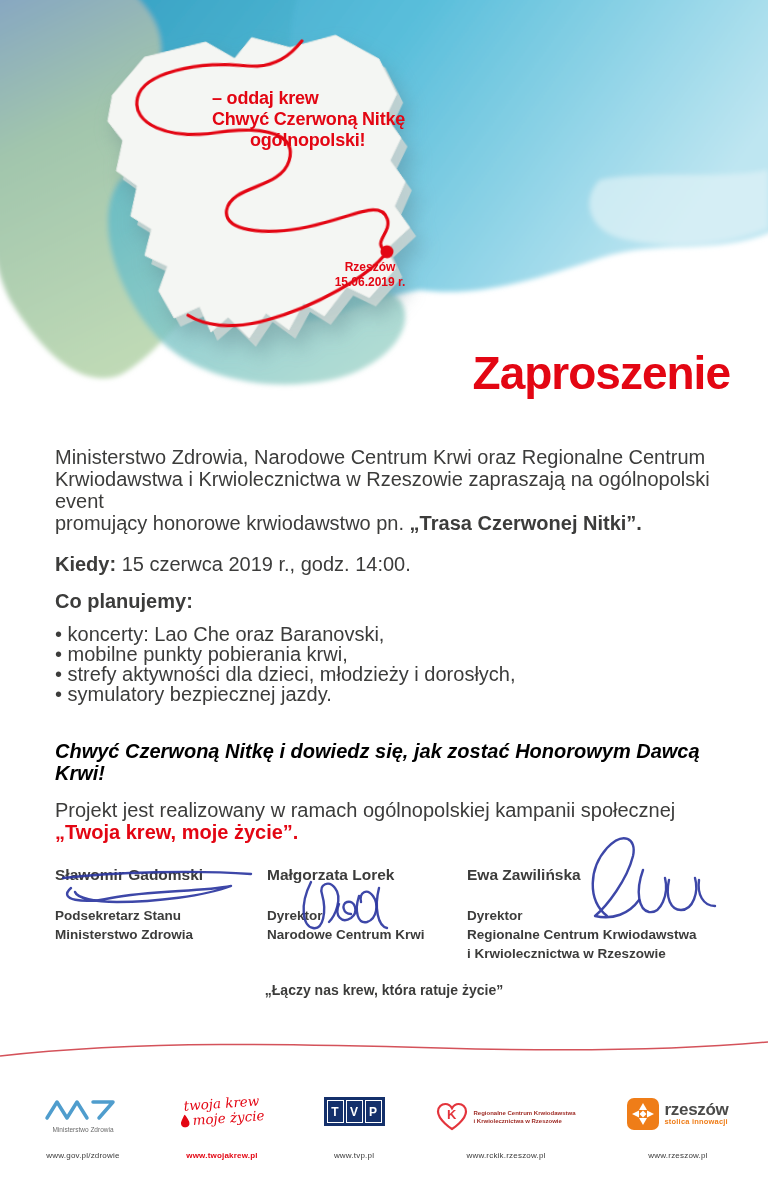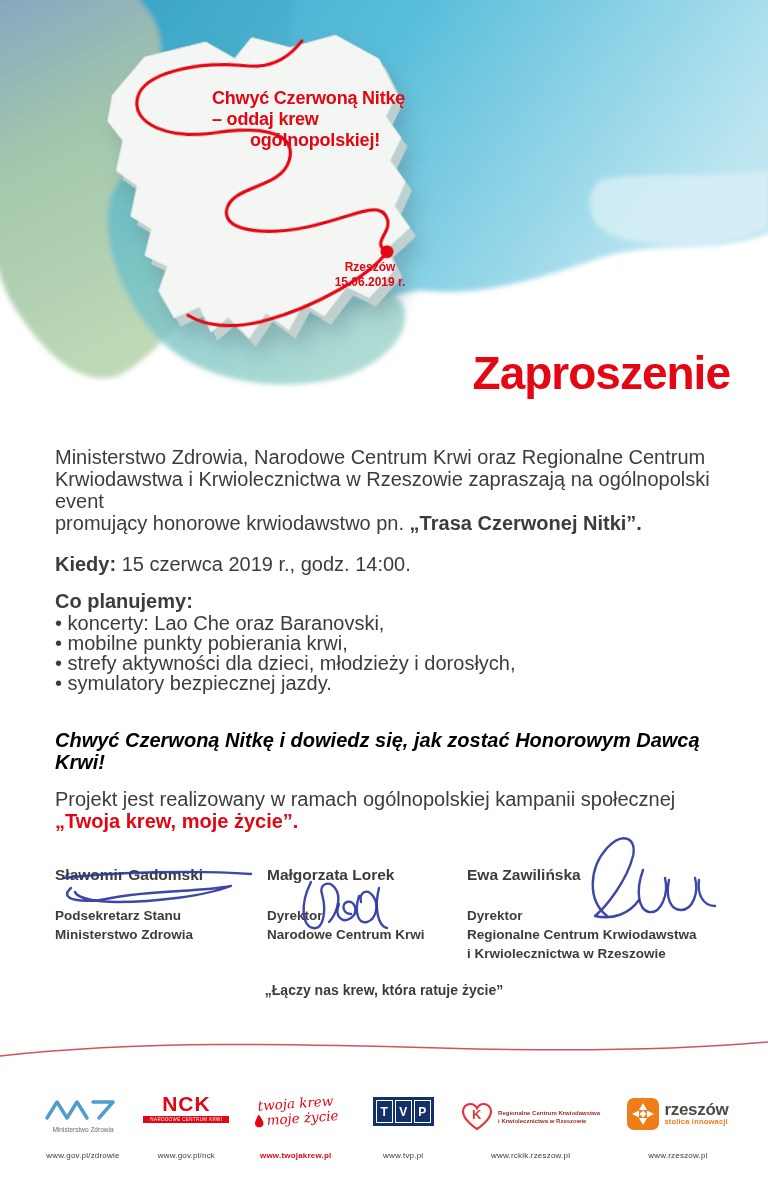--- a/index.html
+++ b/index.html
@@ -31,21 +31,21 @@
     color:#e30613;font-weight:bold;font-size:46px;letter-spacing:-1px;
   }
   
   .content{position:absolute;left:55px;top:438px;width:676px;font-size:20px;}
   .content p{margin:0;}
   .intro{white-space:pre-line;line-height:22px;margin-top:8px !important;}
   b,.bold{font-weight:bold;}
   .row-when{margin-top:19px !important;line-height:22px;}
   .row-where{margin-top:15px !important;line-height:22px;}
   .plan-label{margin-top:15px !important;line-height:22px;font-weight:bold;}
-  .plan-list{margin-top:1px;}
+  .plan-list{margin-top:12px;}
   .plan-list p{line-height:20px;}
   .cta{margin-top:36px !important;color:#000000;font-weight:bold;line-height:22px;font-style:italic;}
   .campaign{margin-top:15px !important;line-height:22px;}
   .campaign .campaign-name{display:block;color:#e30613;font-weight:bold;}
   
   .signatures{position:absolute;left:55px;top:854px;right:26px;display:flex;}
   .sig-col{position:relative;}
   .sig-col.c1{width:212px;}
   .sig-col.c2{width:200px;}
   .sig-col.c3{flex:1;}
@@ -120,23 +120,23 @@
       <path transform="translate(6,9)" fill="#ccd6d3" opacity="0.85" d="M 70,72 L 104,36 L 166,24 L 194,42 L 212,22 L 250,34 L 296,24 L 338,50 L 354,86 L 342,108 L 356,130 L 344,152 L 358,174 L 346,198 L 360,220 L 336,240 L 344,260 L 316,288 L 294,276 L 270,304 L 250,290 L 234,316 L 212,298 L 194,322 L 174,300 L 156,314 L 146,288 L 120,298 L 106,270 L 116,246 L 94,234 L 102,208 L 82,194 L 90,164 L 70,148 L 78,118 L 64,98 Z"></path>
       <path fill="#f4f6f3" stroke="#e7ebe8" stroke-width="1" d="M 70,72 L 104,36 L 166,24 L 194,42 L 212,22 L 250,34 L 296,24 L 338,50 L 354,86 L 342,108 L 356,130 L 344,152 L 358,174 L 346,198 L 360,220 L 336,240 L 344,260 L 316,288 L 294,276 L 270,304 L 250,290 L 234,316 L 212,298 L 194,322 L 174,300 L 156,314 L 146,288 L 120,298 L 106,270 L 116,246 L 94,234 L 102,208 L 82,194 L 90,164 L 70,148 L 78,118 L 64,98 Z"></path>
       <g stroke="#e30613" stroke-width="3.2" fill="none" stroke-linecap="round" stroke-linejoin="round">
         <path d="M 262,28 C 250,42 232,54 206,50 C 156,42 102,52 95,76 C 87,102 124,120 172,115 C 224,110 252,122 243,147 C 233,175 184,168 178,193 C 174,213 212,221 258,214 C 306,206 332,190 338,210 C 342,224 322,232 334,242"></path>
         <path d="M 336,243 C 318,266 262,294 212,305 C 176,313 150,307 134,296"></path>
       </g>
       <circle cx="336" cy="243" r="6.5" fill="#e30613"></circle>
     </svg>
 
     <div class="hero-headline">
+      <div>– oddaj krew</div>
       <div>Chwyć Czerwoną Nitkę</div>
-      <div>– oddaj krew</div>
-      <div class="l3">ogólnopolskiej!</div>
+      <div class="l3">ogólnopolski!</div>
     </div>
 
     <div class="map-marker-label">
       <div>Rzeszów</div>
       <div>15.06.2019 r.</div>
     </div>
   </div>
 
   <div class="page-title">Zaproszenie</div>
 
@@ -215,25 +215,20 @@
 
     <div class="f-item" style="width:106px;">
       <svg width="84" height="30" viewBox="0 0 84 30">
         <polyline points="6,24 16,8 26,24 36,8 46,24" stroke="#4f9dcd" stroke-width="3.5" fill="none" stroke-linejoin="round" stroke-linecap="round"></polyline>
         <polyline points="52,8 72,8 58,24" stroke="#4f9dcd" stroke-width="3.5" fill="none" stroke-linejoin="round" stroke-linecap="round"></polyline>
       </svg>
       <div class="mz-caption">Ministerstwo Zdrowia</div>
       <div class="f-url">www.gov.pl/zdrowie</div>
     </div>
 
-    <div class="f-item" style="width:96px;">
-      <div class="nck-abbr">NCK</div>
-      <div class="nck-bar">NARODOWE CENTRUM KRWI</div>
-      <div class="f-url">www.gov.pl/nck</div>
-    </div>
 
     <div class="f-item" style="width:118px;">
       <div class="tkmz">
         <div>twoja krew</div>
         <div class="l2">
           <svg width="9" height="13" viewBox="0 0 12 18">
             <path d="M6,0 C6,0 0,9 0,12 a6,6 0 0 0 12,0 C12,9 6,0 6,0 Z" fill="#e30613"></path>
           </svg>
           <span>moje życie</span>
         </div>

